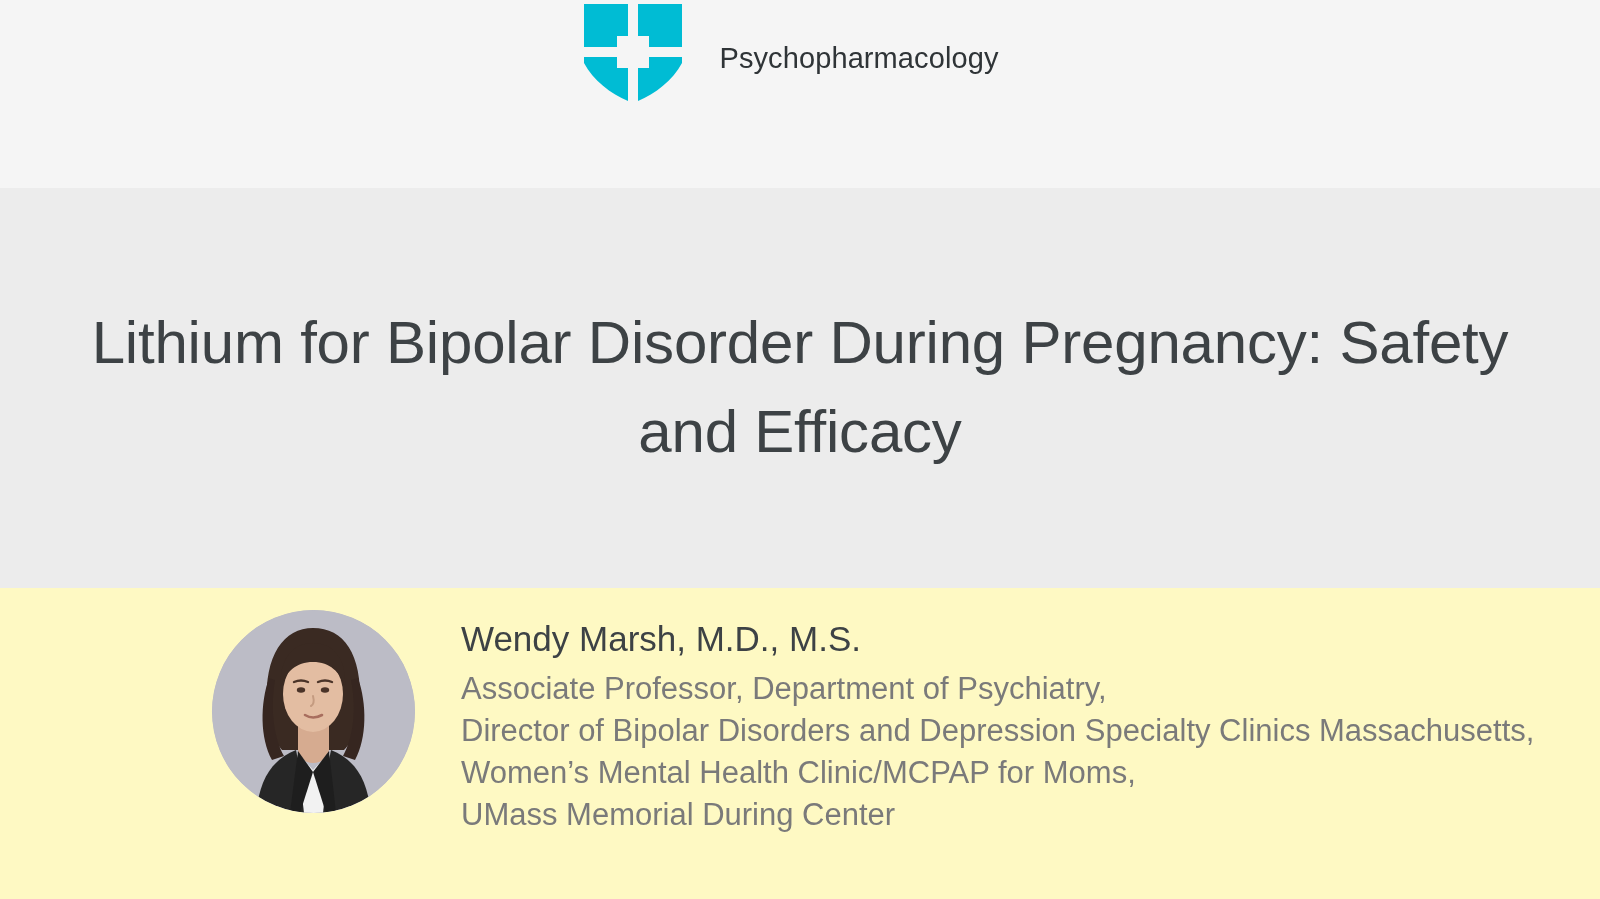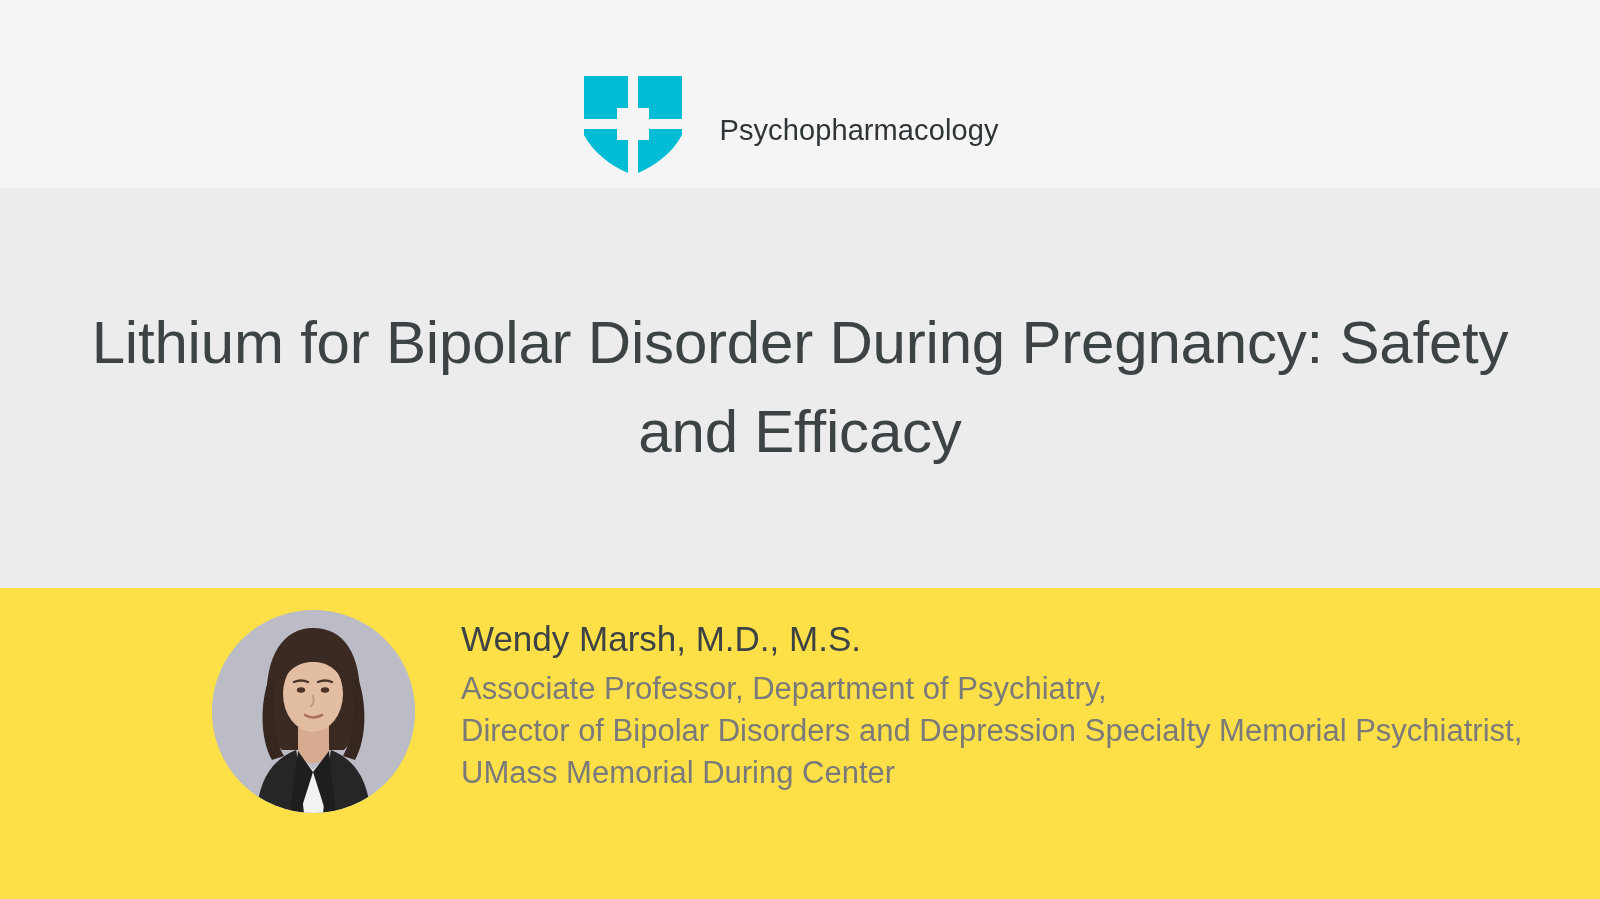--- a/index.html
+++ b/index.html
@@ -20,21 +20,21 @@
     background: #ffffff;
     display: flex;
     flex-direction: column;
   }
 
   
   .header {
     height: 188px;
     background: #f5f5f5;
     display: flex;
-    align-items: flex-end;
+    align-items: flex-start;
     justify-content: center;
     flex: 0 0 auto;
   }
   .brand {
     display: flex;
     align-items: center;
     gap: 34px;
     transform: translateX(-10px);
   }
   .logo-mark {
@@ -69,21 +69,21 @@
     font-size: 60px;
     line-height: 1.48;
     font-weight: 400;
     color: #3d4245;
     letter-spacing: -0.2px;
   }
 
   
   .presenter {
     flex: 1 1 auto;
-    background: #fde047;
+    background: #fef9c3;
     display: flex;
     align-items: flex-start;
     padding: 22px 0 0 212px;
     gap: 46px;
   }
   .avatar {
     width: 203px;
     height: 203px;
     border-radius: 50%;
     overflow: hidden;
@@ -179,19 +179,20 @@
           <path d="M119 140 C143 150 155 168 159 203 H111 L117 150 Z" fill="#262626"></path>
           <path d="M86 141 L101 162 L88 203 H78 Z" fill="#1e1e1e"></path>
           <path d="M117 141 L101 162 L114 203 H124 Z" fill="#1e1e1e"></path>
         </g>
       </svg>
     </div>
     <div class="presenter-info">
       <div class="presenter-name">Wendy Marsh, M.D., M.S.</div>
       <div class="presenter-affil">
         <span class="line">Associate Professor, Department of Psychiatry,</span>
-        <span class="line">Director of Bipolar Disorders and Depression Specialty Memorial Psychiatrist,</span>
+        <span class="line">Director of Bipolar Disorders and Depression Specialty Clinics Massachusetts,</span>
+        <span class="line">Women’s Mental Health Clinic/MCPAP for Moms,</span>
         <span class="line">UMass Memorial During Center</span>
       </div>
     </div>
   </div>
 
 </div>
 
 </body></html>

